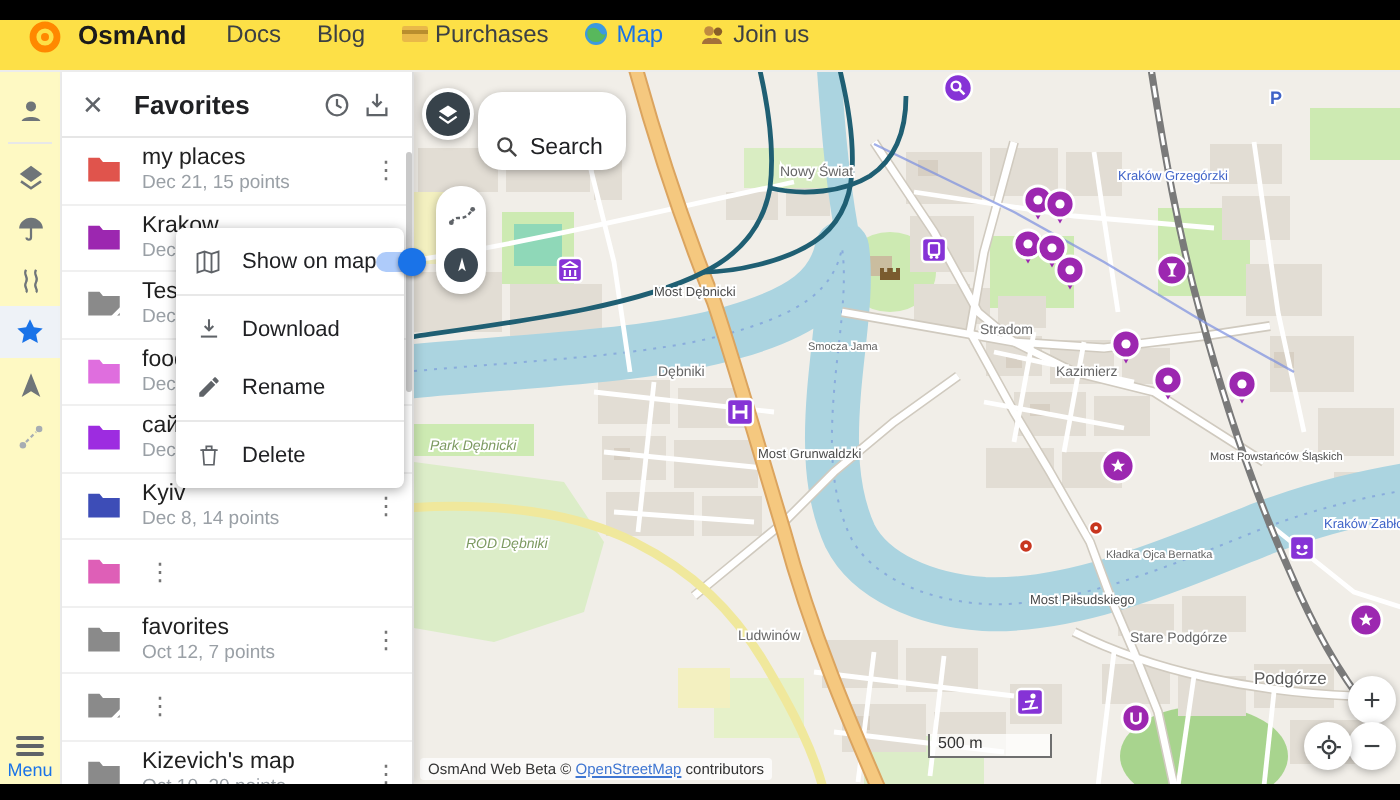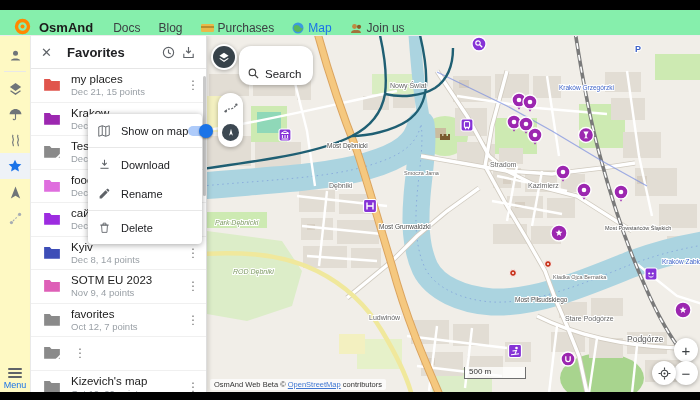--- a/index.html
+++ b/index.html
@@ -1,19 +1,19 @@
 <!DOCTYPE html>
 <html><head>
 <meta charset="utf-8">
 <style>
   html,body{margin:0;padding:0;background:#000;width:700px;height:400px;overflow:hidden;
     font-family:"Liberation Sans",sans-serif;-webkit-font-smoothing:antialiased;}
   .app{position:absolute;top:10px;left:0;width:700px;height:382px;background:#fff;overflow:hidden;}
   
-  .nav{height:25px;display:flex;align-items:flex-end;padding-left:14px;background:#86efac;
+  .nav{height:25px;display:flex;align-items:flex-start;padding-left:14px;background:#fde047;
        border-bottom:1px solid #ececec;position:relative;z-index:30;}
   .brand{font-size:13px;font-weight:bold;color:#1b1b1b;margin:0 20px 0 8px;}
   .navlink{display:flex;align-items:center;gap:4px;font-size:12px;color:#3c4043;margin-right:18px;cursor:pointer;}
   .navlink.active{color:#1a73e8;}
   
   .main{position:absolute;top:26px;left:0;right:0;bottom:0;display:flex;}
   
   .rail{width:30px;background:#fef9c3;border-right:1px solid #ececec;position:relative;z-index:20;flex:none;}
   .rail-ic{width:30px;height:26px;display:flex;align-items:center;justify-content:center;cursor:pointer;}
   .rail-ic.active{background:#eef2f7;}
@@ -275,24 +275,20 @@
             <div class="rmeta">Dec 8, 14 points</div>
             </span>
           <span class="kebab">⋮</span>
         </div>
         <div class="row">
           <span class="fold" style="color: rgb(222, 95, 183);">
             <svg width="18" height="15" viewBox="0 0 24 20">
                 <path d="M1.5 2.5h7.5l2.3 2.8h11.2v13H1.5z" fill="currentColor"></path>
               </svg>
             </span>
-          <span class="rtxt">
-              <div class="rname">SOTM EU 2023</div>
-            <div class="rmeta">Nov 9, 4 points</div>
-            </span>
           <span class="kebab">⋮</span>
         </div>
         <div class="row">
           <span class="fold" style="color: rgb(138, 138, 138);">
             <svg width="18" height="15" viewBox="0 0 24 20">
                 <path d="M1.5 2.5h7.5l2.3 2.8h11.2v13H1.5z" fill="currentColor"></path>
               </svg>
             </span>
           <span class="rtxt">
               <div class="rname">favorites</div>

